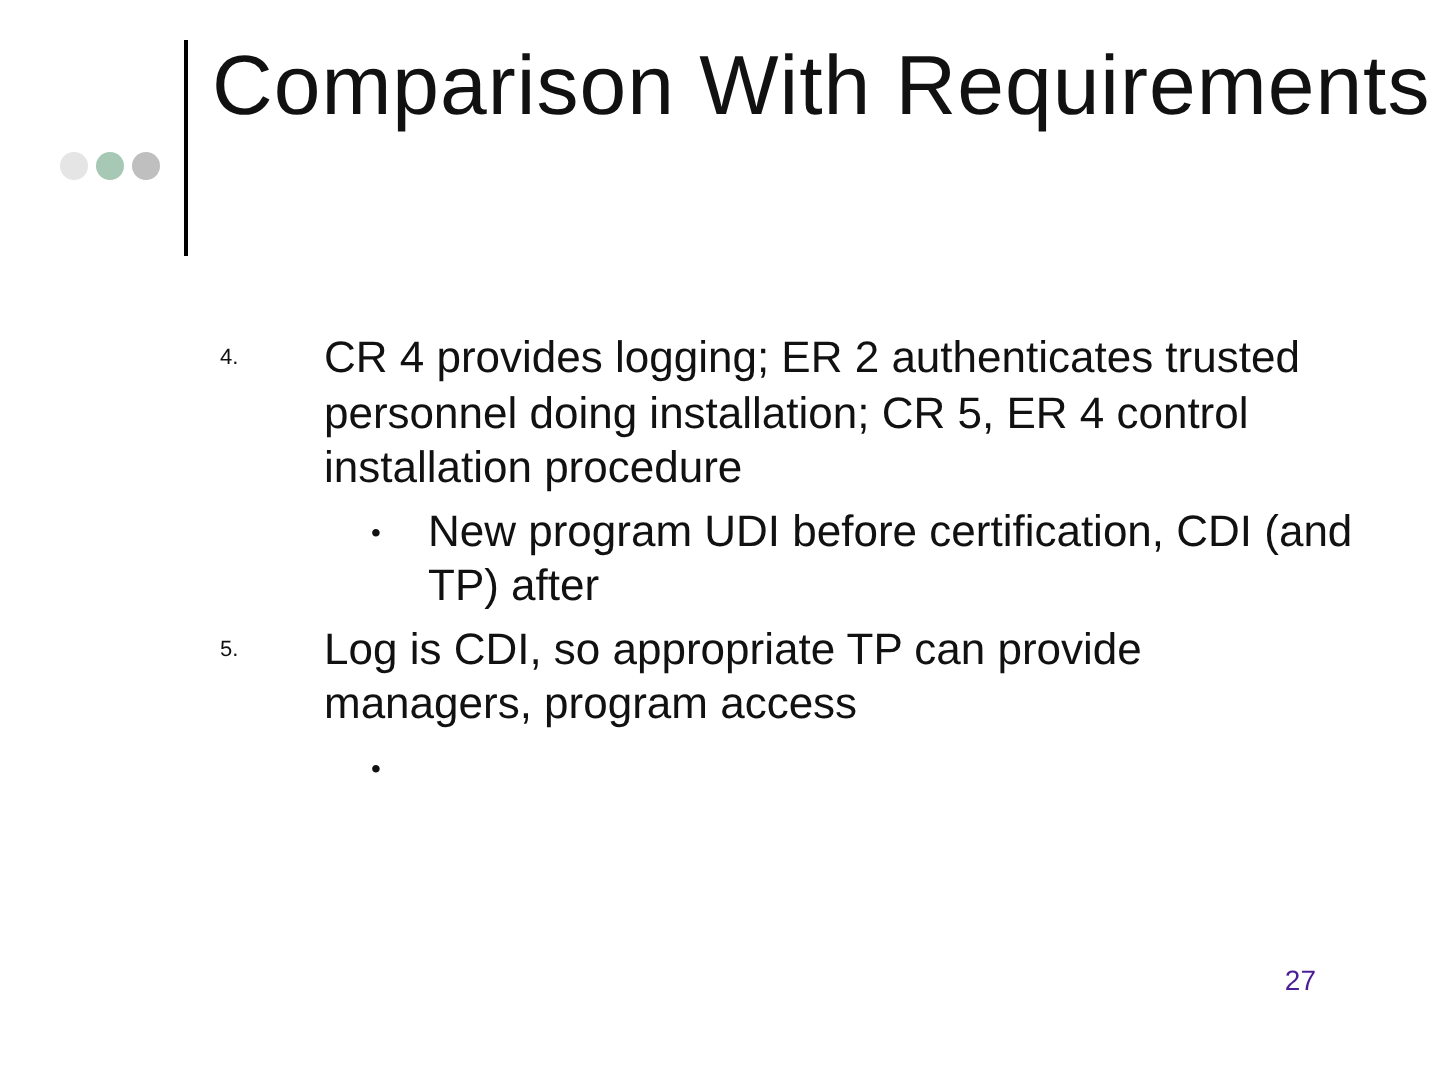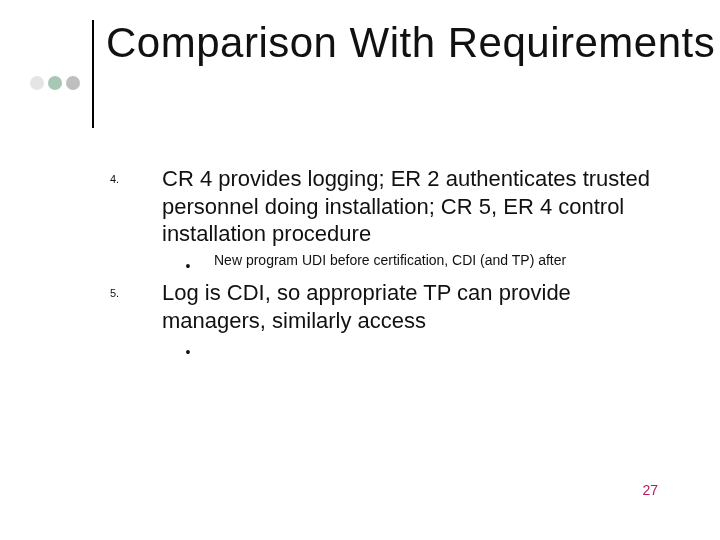--- a/index.html
+++ b/index.html
@@ -12,22 +12,22 @@
   .d2 { background: #a7c8b4; }
   .d3 { background: #bfbfbf; }
   .vline { width: 2px; background: #000; height: 108px; margin-left: 12px; margin-right: 12px; }
   .title { font-size: 42px; line-height: 1.1; font-weight: 400; letter-spacing: 0.5px; }
   .content { position: absolute; left: 110px; top: 165px; right: 40px; }
   .row { display: flex; margin-bottom: 2px; }
   .num { width: 52px; flex: 0 0 52px; font-size: 11px; padding-top: 8px; text-align: left; }
   .body { font-size: 22px; line-height: 1.25; }
   .subrow { display: flex; margin-top: 2px; margin-bottom: 2px; }
   .bul { width: 52px; flex: 0 0 52px; text-align: center; font-size: 14px; padding-top: 6px; }
-  .subbody { font-size: 14px; line-height: 1.25; }
-  .pgnum { position: absolute; right: 62px; bottom: 42px; font-size: 14px; color: #be185d; }
+  .subbody { font-size: 22px; line-height: 1.25; }
+  .pgnum { position: absolute; right: 62px; bottom: 42px; font-size: 14px; color: #4c1d95; }
 </style>
 </head>
 <body>
 <div class="slide">
 
   <div class="header">
     <div class="dots">
       <div class="dot d1"></div>
       <div class="dot d2"></div>
       <div class="dot d3"></div>
@@ -47,21 +47,21 @@
       <div class="body">
         <div class="subrow">
           <div class="bul">•</div>
           <div class="subbody">New program UDI before certification, CDI (and TP) after</div>
         </div>
       </div>
     </div>
 
     <div class="row">
       <div class="num">5.</div>
-      <div class="body">Log is CDI, so appropriate TP can provide managers, similarly access</div>
+      <div class="body">Log is CDI, so appropriate TP can provide managers, program access</div>
     </div>
     <div class="row">
       <div class="num"></div>
       <div class="body">
         <div class="subrow">
           <div class="bul">•</div>
         </div>
       </div>
     </div>
 

